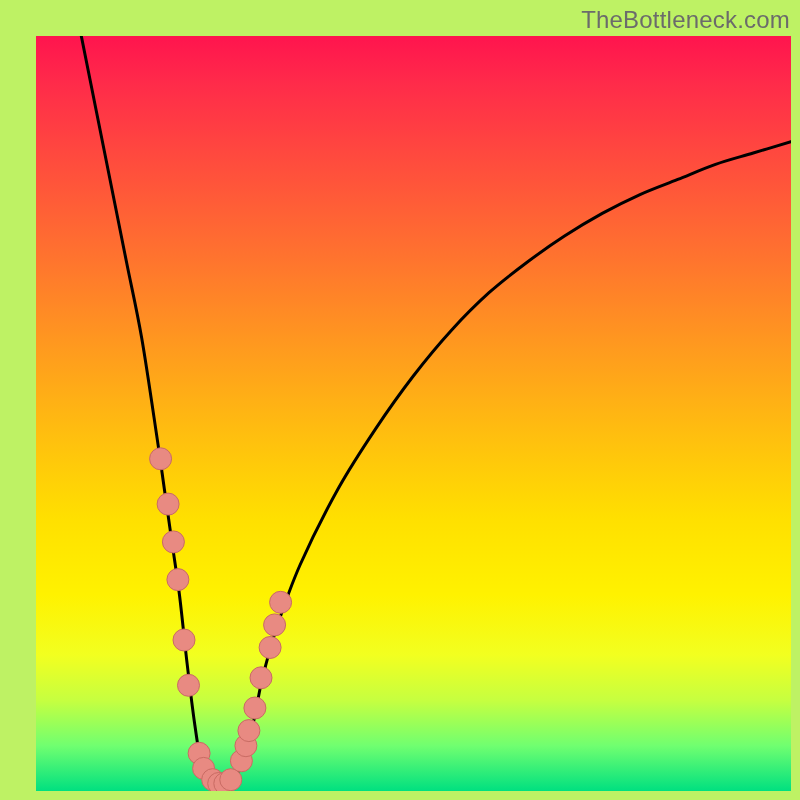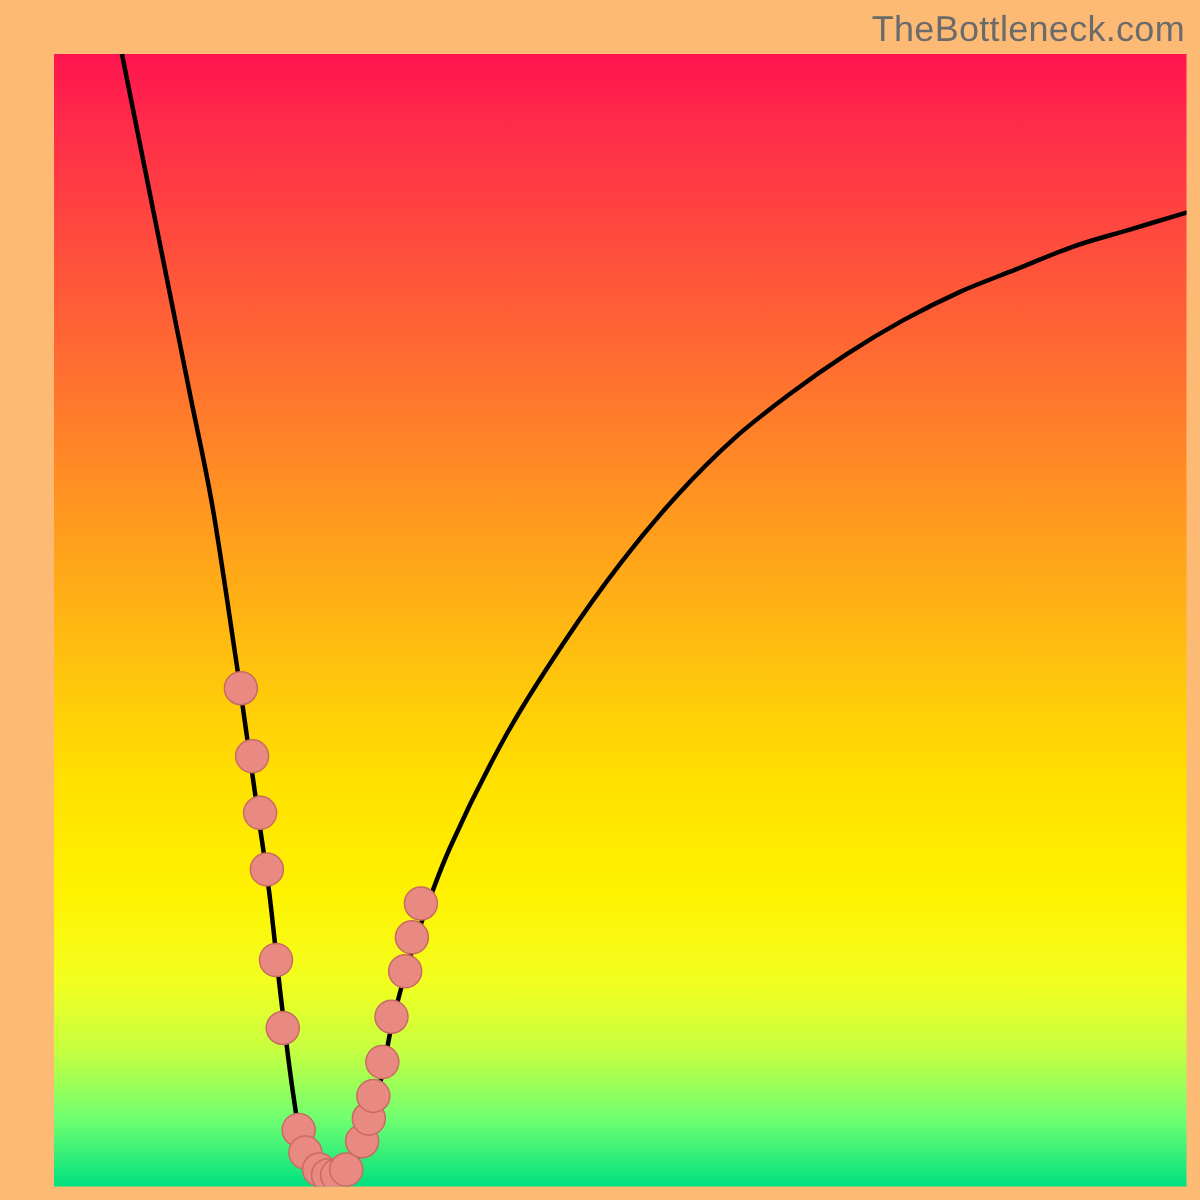--- a/index.html
+++ b/index.html
@@ -10,21 +10,21 @@
     overflow: hidden;
     background: #000;
     font-family: Arial, Helvetica, sans-serif;
   }
   .frame {
     position: absolute;
     left: 0;
     top: 0;
     width: 800px;
     height: 800px;
-    background: #fdba74;
+    background: #bef264;
   }
   .plot-area {
     position: absolute;
     left: 36px;
     top: 36px;
     width: 755px;
     height: 755px;
     
     background: linear-gradient(
       to bottom,

